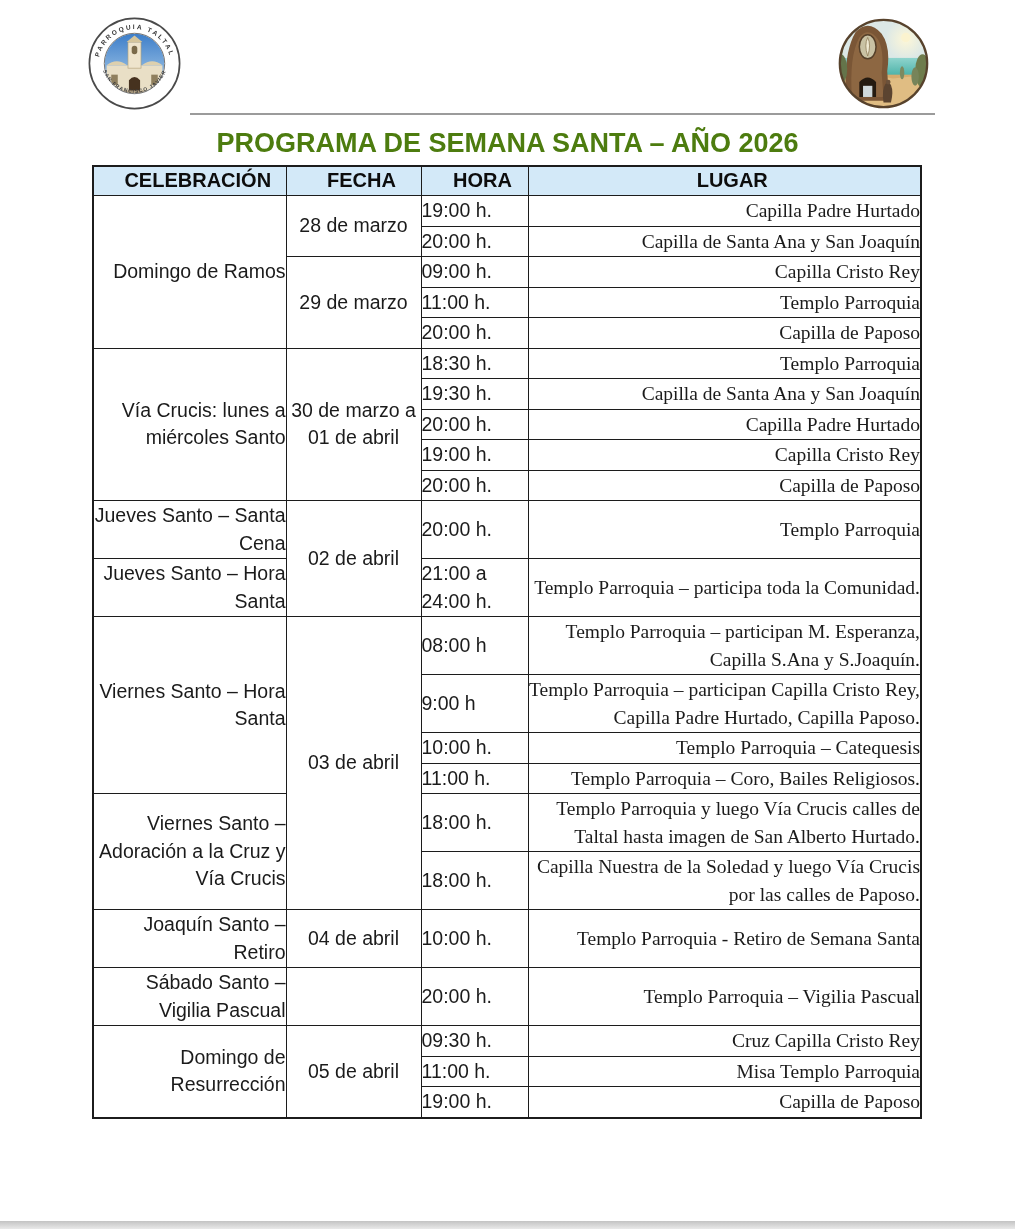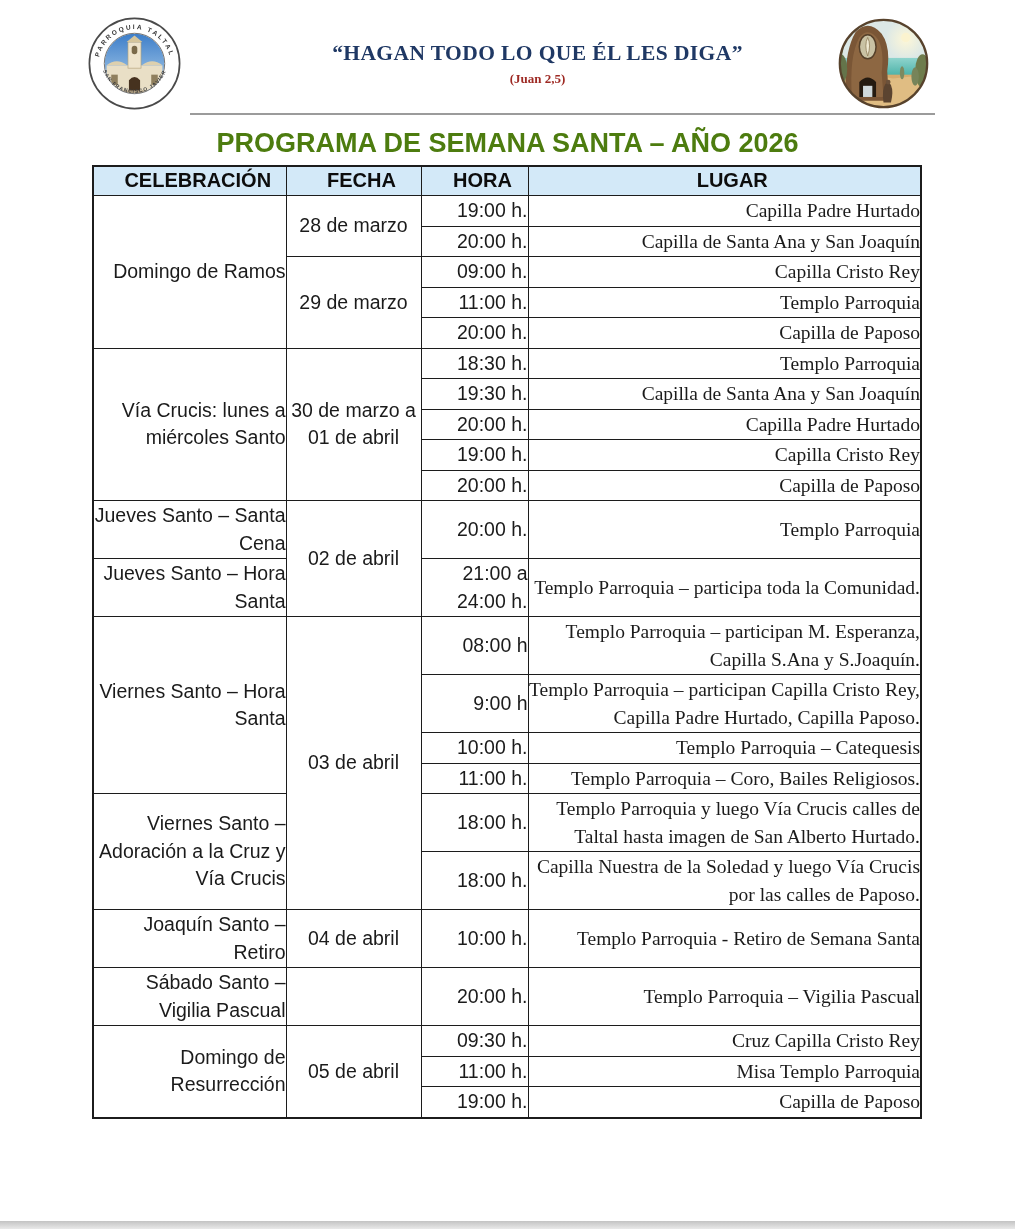--- a/index.html
+++ b/index.html
@@ -30,21 +30,21 @@
   table.schedule th {
     background:#d3e9f8; border:1.6px solid #1c1c1c; font-size:20px;
     padding:2px 0 3px 16px; color:#0d0d0d;
   }
   table.schedule td {
     border:1.6px solid #1c1c1c; font-size:19.5px; line-height:27.5px;
     padding:1px 0; vertical-align:middle; color:#1b1b1b;
   }
   td.col-celebracion { text-align:right; padding-left:10px; padding-right:30px; }
   td.col-fecha       { text-align:center; padding-left:10px; padding-right:10px; }
-  td.col-hora        { text-align:right; padding-left:16px; padding-right:4px; }
+  td.col-hora        { text-align:left; padding-left:16px; padding-right:4px; }
   td.col-lugar       { text-align:right; padding-left:9px;  padding-right:6px;font-family:Liberation Serif, serif; }
   .bottom-strip {
     position:absolute; left:0; right:0; bottom:0; height:8px;
     background:linear-gradient(#c3c3c3, #e9e9e9);
   }
   svg text { font-family:"Liberation Sans", sans-serif; }
 </style>
 </head>
 <body>
 
@@ -78,24 +78,20 @@
     </g>
     <circle cx="50" cy="50" r="32.5" fill="none" stroke="#5a5a5a" stroke-width="0.9"></circle>
     <text font-size="7" font-weight="bold" letter-spacing="2.2" fill="#383838">
       <textPath href="#arcTop" startOffset="50%" text-anchor="middle">PARROQUIA TALTAL</textPath>
     </text>
     <text font-size="5.4" font-weight="bold" letter-spacing="1.1" fill="#3d3d3d">
       <textPath href="#arcBot" startOffset="50%" text-anchor="middle">SAN FRANCISCO JAVIER</textPath>
     </text>
   </svg>
 
-  <div class="quote-block">
-    <div class="quote">“HAGAN TODO LO QUE ÉL LES DIGA”</div>
-    <div class="reference">(Juan 2,5)</div>
-  </div>
 
   <svg class="seal seal-right" viewBox="0 0 100 100">
     <defs>
       <clipPath id="grottoClip">
           <circle cx="50" cy="50" r="47"></circle>
         </clipPath>
       <linearGradient id="seaGrad" x1="0" y1="0" x2="0" y2="1">
         <stop offset="0" stop-color="#8fd4cd"></stop>
           <stop offset="1" stop-color="#48b0a6"></stop>
       </linearGradient>

